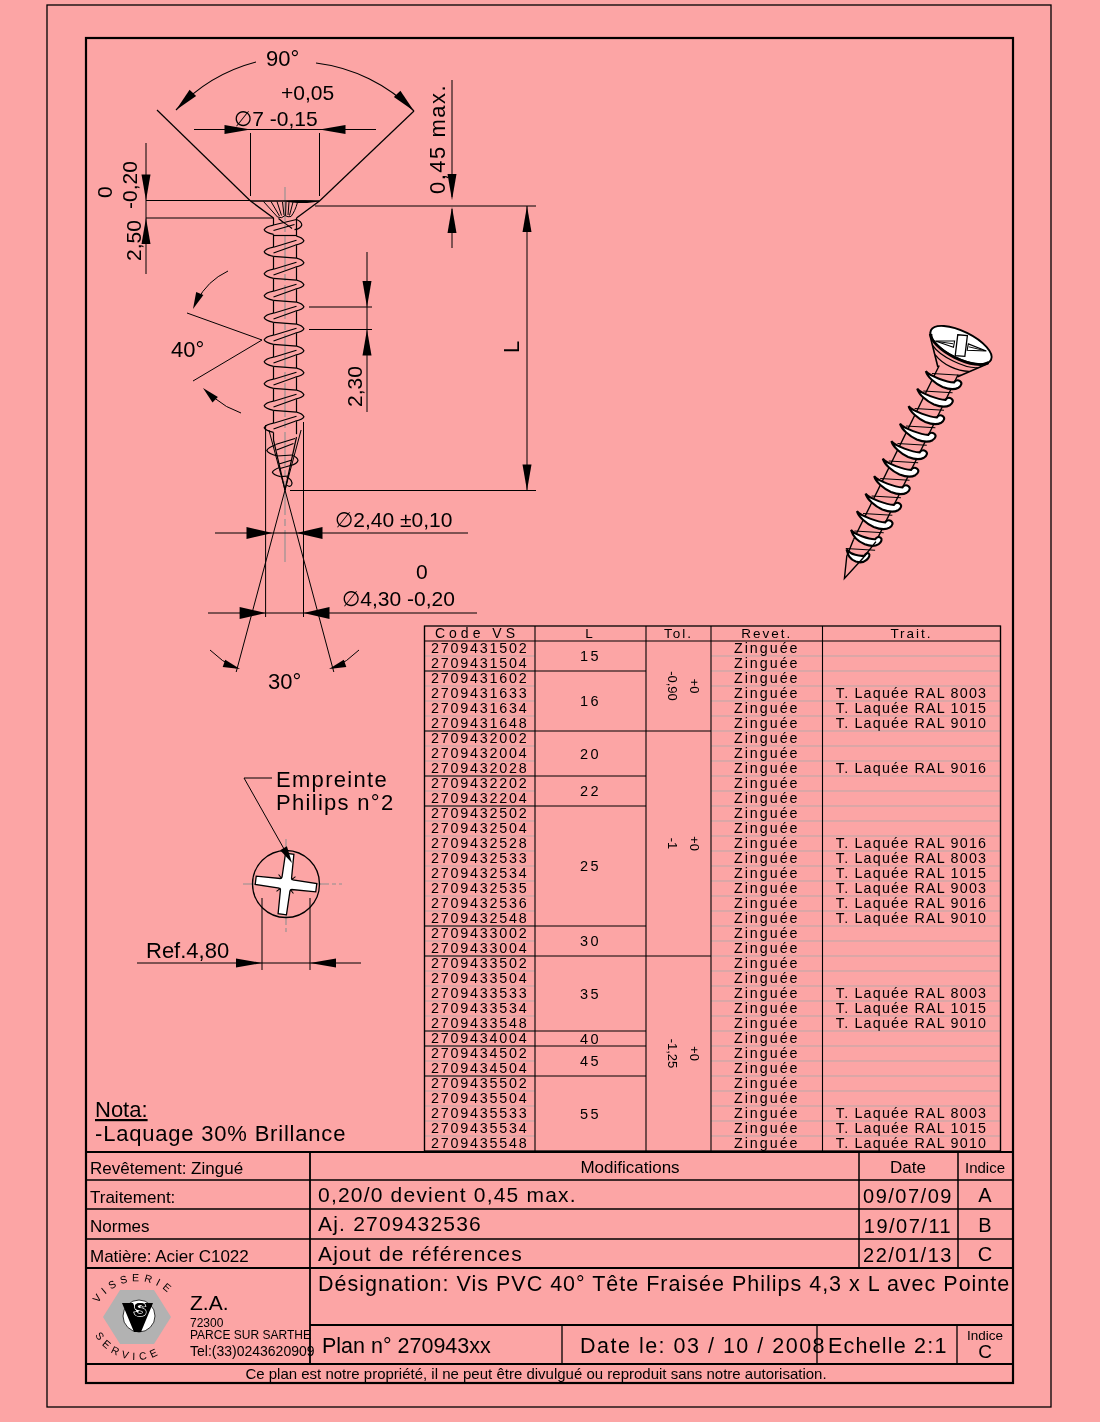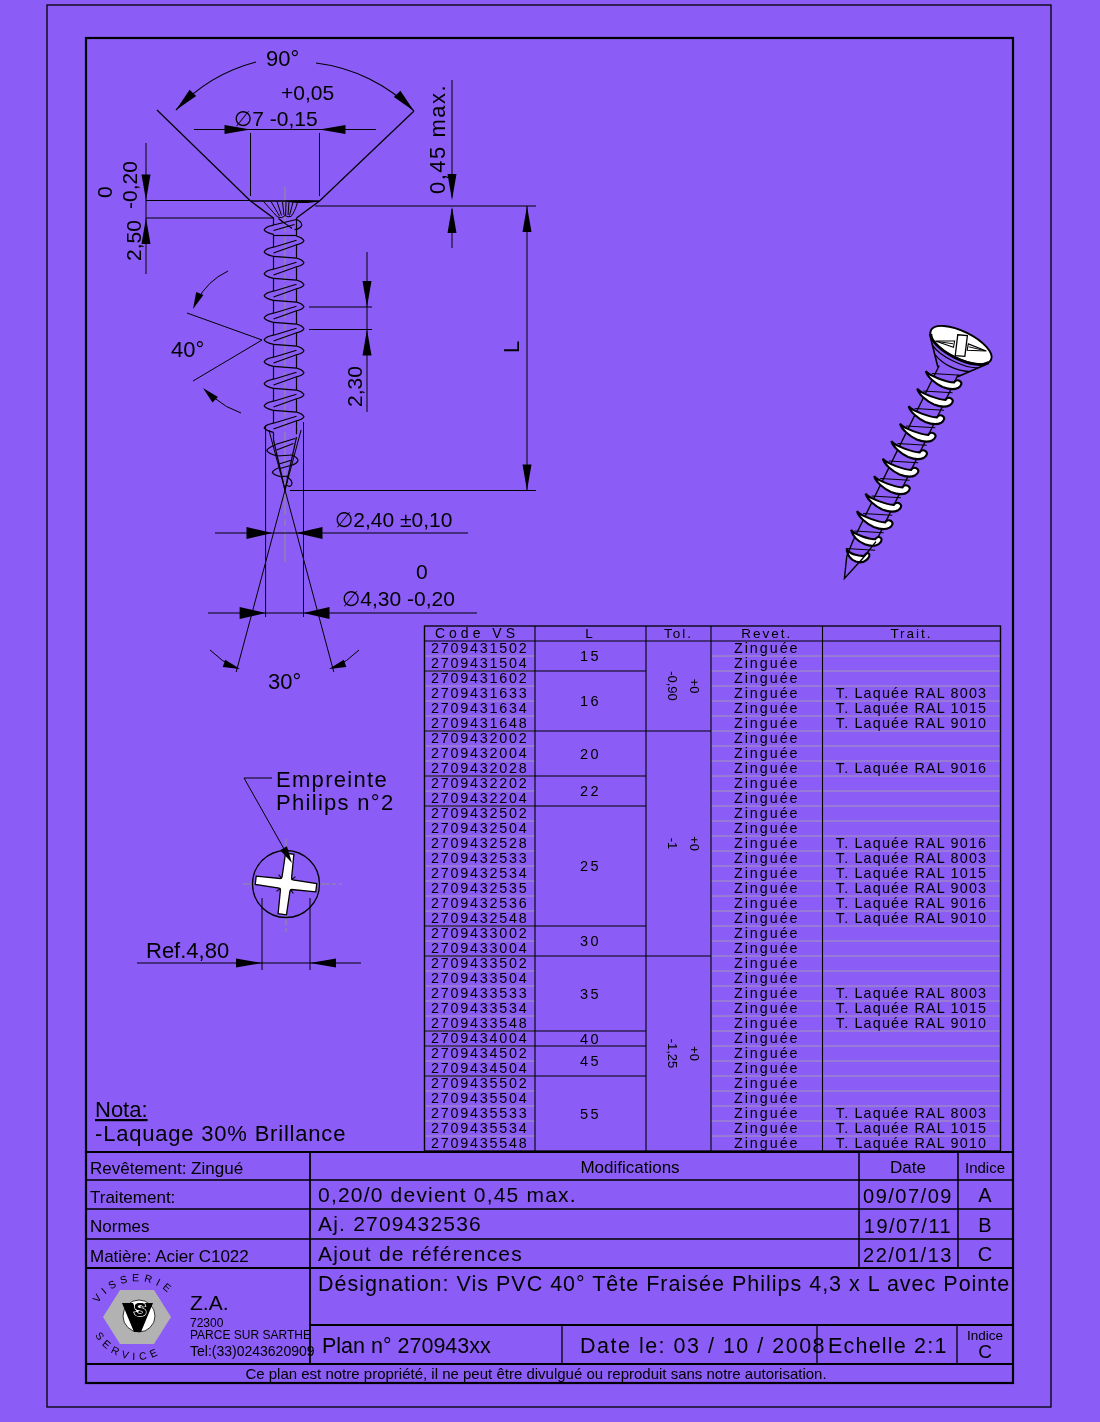--- a/index.html
+++ b/index.html
@@ -1,15 +1,15 @@
 <!DOCTYPE html>
 <html><head><meta charset="utf-8"><title>Plan 270943</title>
 <style>
 html,body{margin:0;padding:0;background:#fff;}
-.page{position:relative;width:1100px;height:1422px;background:#8b5cf6;overflow:hidden;}
+.page{position:relative;width:1100px;height:1422px;background:#fca5a5;overflow:hidden;}
 text{fill:#000;font-family:"Liberation Sans",sans-serif;}
 </style></head>
 <body>
 <div class="page">
 <svg width="1100" height="1422" viewBox="0 0 1100 1422">
 
 <rect x="47" y="5" width="1004" height="1402" fill="none" stroke="#000" stroke-width="1.3"></rect>
 
 <rect x="86" y="38" width="927" height="1345" fill="none" stroke="#000" stroke-width="2.2"></rect>
 

